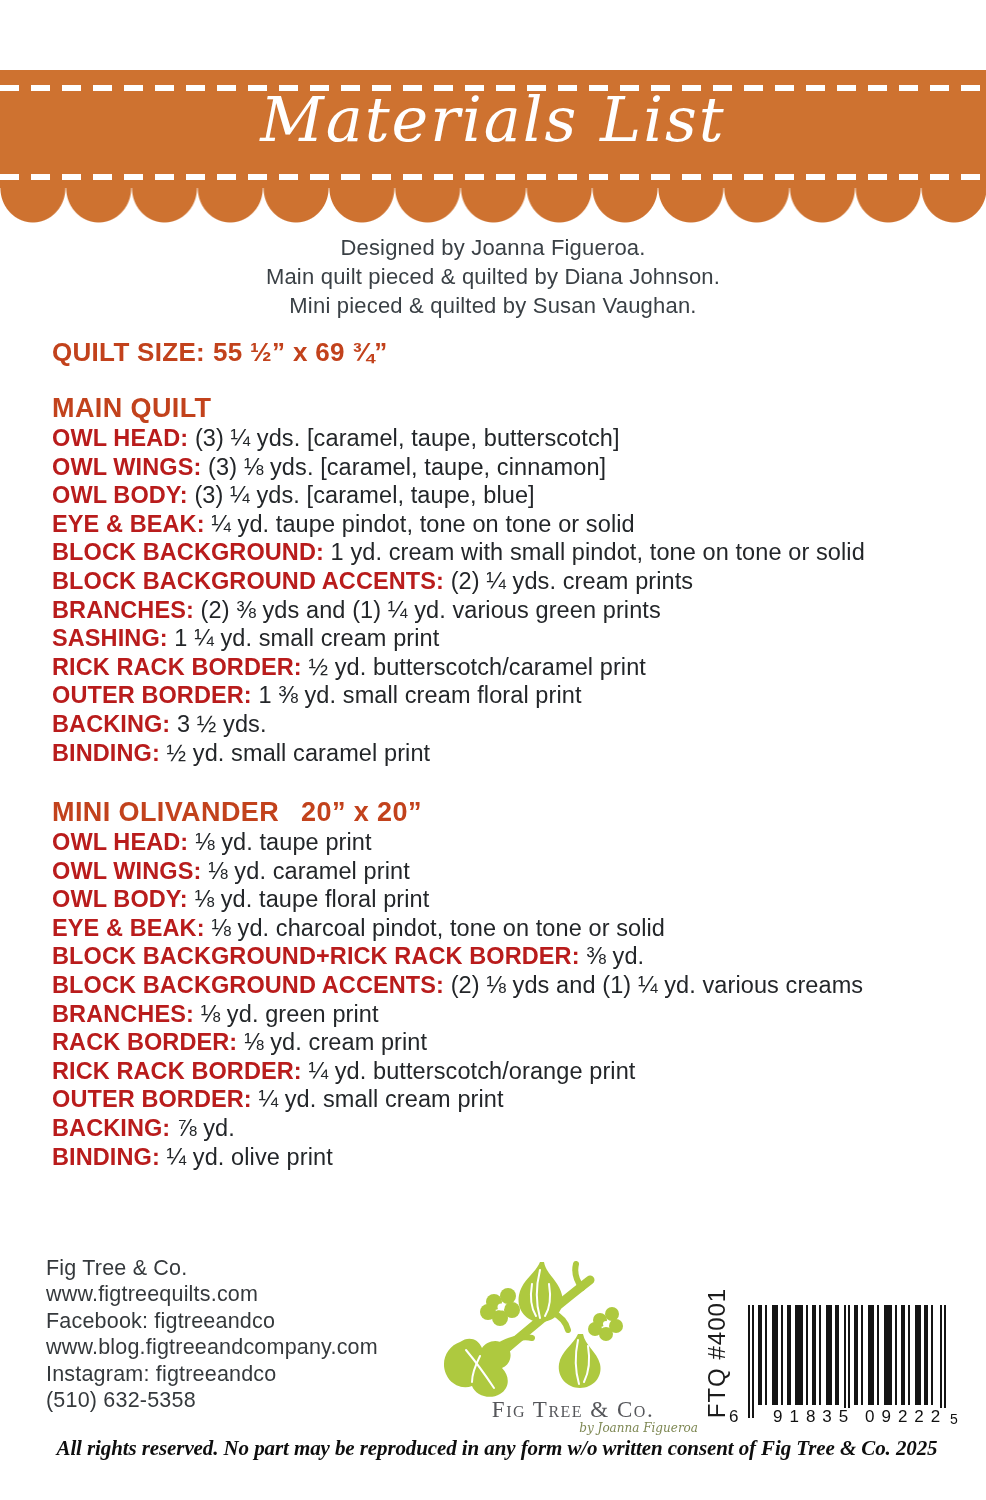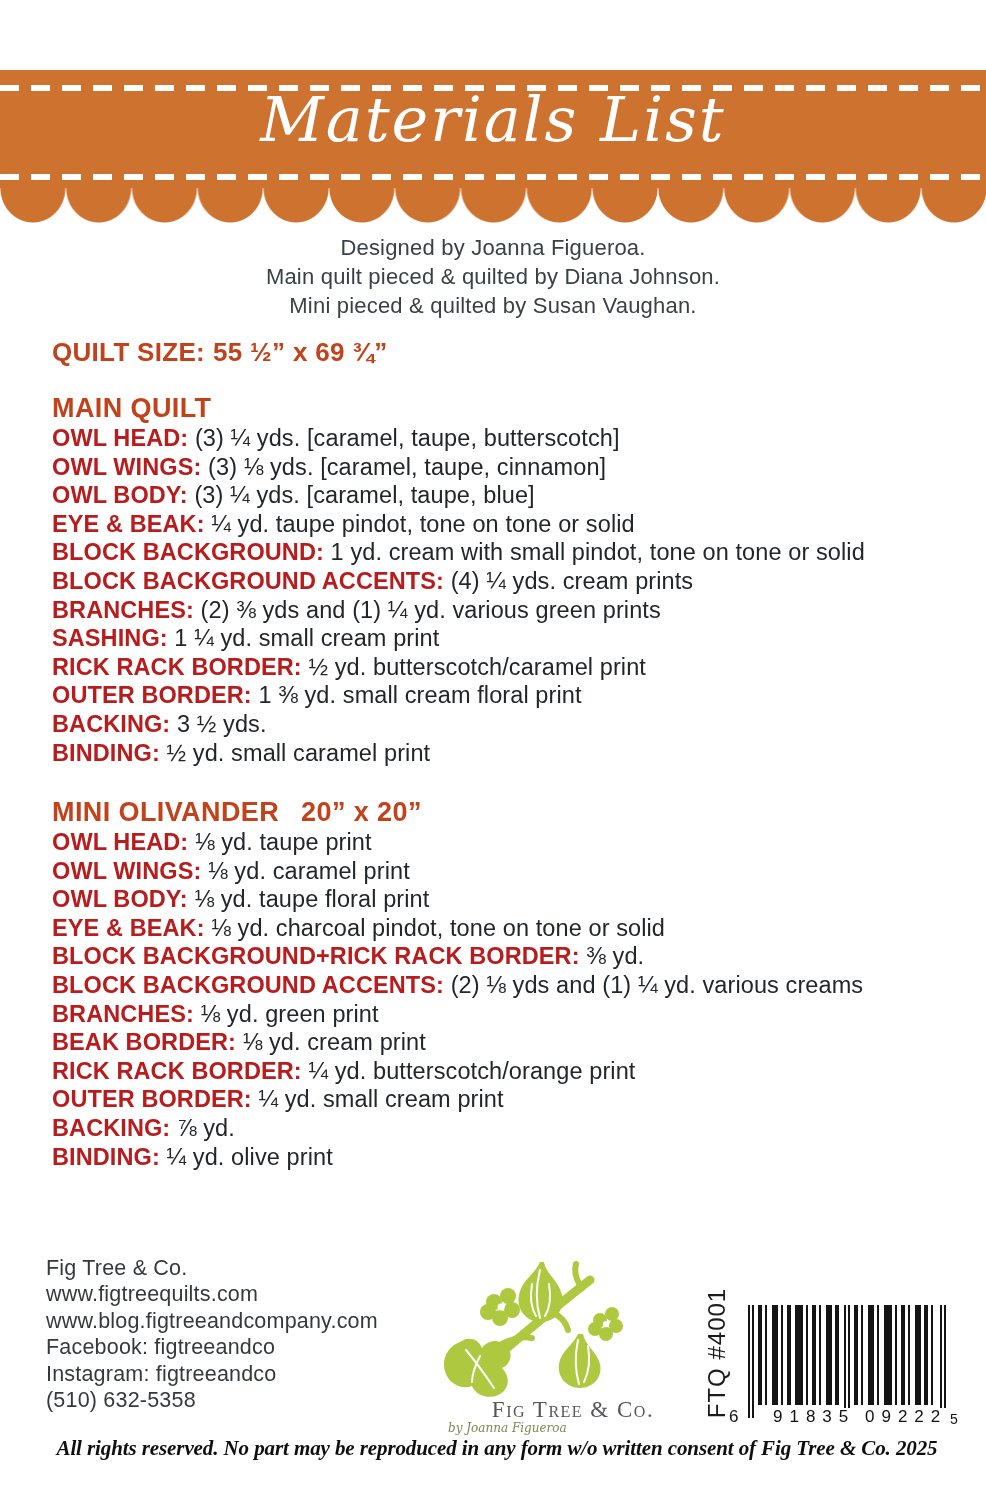--- a/index.html
+++ b/index.html
@@ -65,21 +65,21 @@
     position:absolute; left:46px; top:1255px;
     font-size:21.5px; line-height:26.4px; color:#35393c; letter-spacing:.2px;
   }
   .logo-art { position:absolute; left:432px; top:1250px; }
   .logo-name {
     position:absolute; left:448px; top:1397px; width:250px; text-align:center;
     font-family:"Liberation Serif","DejaVu Serif",serif; font-variant:small-caps;
     font-size:23px; letter-spacing:1.5px; color:#55565a;
   }
   .logo-byline {
-    position:absolute; left:448px; top:1421px; width:250px; text-align:left;
+    position:absolute; left:448px; top:1421px; width:250px; text-align:right;
     font-family:"DejaVu Serif","Liberation Serif",serif; font-style:italic;
     font-size:12px; color:#7d8752;
   }
   .sku {
     position:absolute; left:651px; top:1339px; width:132px; height:28px;
     text-align:center; transform:rotate(-90deg);
     font-size:24px; letter-spacing:1px; color:#1c1c1c; white-space:nowrap;
   }
   .barcode { position:absolute; left:748px; top:1305px; }
   .bc-digit {
@@ -123,21 +123,21 @@
       <div class="item"><b>OWL HEAD:</b> <span>(3) ¼ yds. [caramel, taupe, butterscotch]</span></div>
 
       <div class="item"><b>OWL WINGS:</b> <span>(3) ⅛ yds. [caramel, taupe, cinnamon]</span></div>
 
       <div class="item"><b>OWL BODY:</b> <span>(3) ¼ yds. [caramel, taupe, blue]</span></div>
 
       <div class="item"><b>EYE &amp; BEAK:</b> <span>¼ yd. taupe pindot, tone on tone or solid</span></div>
 
       <div class="item"><b>BLOCK BACKGROUND:</b> <span>1 yd. cream with small pindot, tone on tone or solid</span></div>
 
-      <div class="item"><b>BLOCK BACKGROUND ACCENTS:</b> <span>(4) ¼ yds. cream prints</span></div>
+      <div class="item"><b>BLOCK BACKGROUND ACCENTS:</b> <span>(2) ¼ yds. cream prints</span></div>
 
       <div class="item"><b>BRANCHES:</b> <span>(2) ⅜ yds and (1) ¼ yd. various green prints</span></div>
 
       <div class="item"><b>SASHING:</b> <span>1 ¼ yd. small cream print</span></div>
 
       <div class="item"><b>RICK RACK BORDER:</b> <span>½ yd. butterscotch/caramel print</span></div>
 
       <div class="item"><b>OUTER BORDER:</b> <span>1 ⅜ yd. small cream floral print</span></div>
 
       <div class="item"><b>BACKING:</b> <span>3 ½ yds.</span></div>
@@ -155,36 +155,36 @@
       <div class="item"><b>OWL BODY:</b> <span>⅛ yd. taupe floral print</span></div>
 
       <div class="item"><b>EYE &amp; BEAK:</b> <span>⅛ yd. charcoal pindot, tone on tone or solid</span></div>
 
       <div class="item"><b>BLOCK BACKGROUND+RICK RACK BORDER:</b> <span>⅜ yd.</span></div>
 
       <div class="item"><b>BLOCK BACKGROUND ACCENTS:</b> <span>(2) ⅛ yds and (1) ¼ yd. various creams</span></div>
 
       <div class="item"><b>BRANCHES:</b> <span>⅛ yd. green print</span></div>
 
-      <div class="item"><b>BEAK BORDER:</b> <span>⅛ yd. cream print</span></div>
+      <div class="item"><b>RACK BORDER:</b> <span>⅛ yd. cream print</span></div>
 
       <div class="item"><b>RICK RACK BORDER:</b> <span>¼ yd. butterscotch/orange print</span></div>
 
       <div class="item"><b>OUTER BORDER:</b> <span>¼ yd. small cream print</span></div>
 
       <div class="item"><b>BACKING:</b> <span>⅞ yd.</span></div>
 
       <div class="item"><b>BINDING:</b> <span>¼ yd. olive print</span></div>
     </div>
 
   <div class="contact">
     <div>Fig Tree &amp; Co.</div>
     <div>www.figtreequilts.com</div>
+    <div>Facebook: figtreeandco</div>
     <div>www.blog.figtreeandcompany.com</div>
-    <div>Facebook: figtreeandco</div>
     <div>Instagram: figtreeandco</div>
     <div>(510) 632-5358</div>
   </div>
 
   <div class="logo-art">
     <svg width="205" height="150" viewBox="0 0 205 150" xmlns="http://www.w3.org/2000/svg">
       <g fill="none" stroke="var(--logo-green,#aec93f)">
         <path d="M30 132 C 62 112, 96 78, 158 30" stroke-width="9" stroke-linecap="round"></path>
         <path d="M70 94 C 82 88, 92 86, 100 88" stroke-width="6" stroke-linecap="round"></path>
         <path d="M120 62 C 128 66, 134 72, 136 80" stroke-width="6" stroke-linecap="round"></path>

